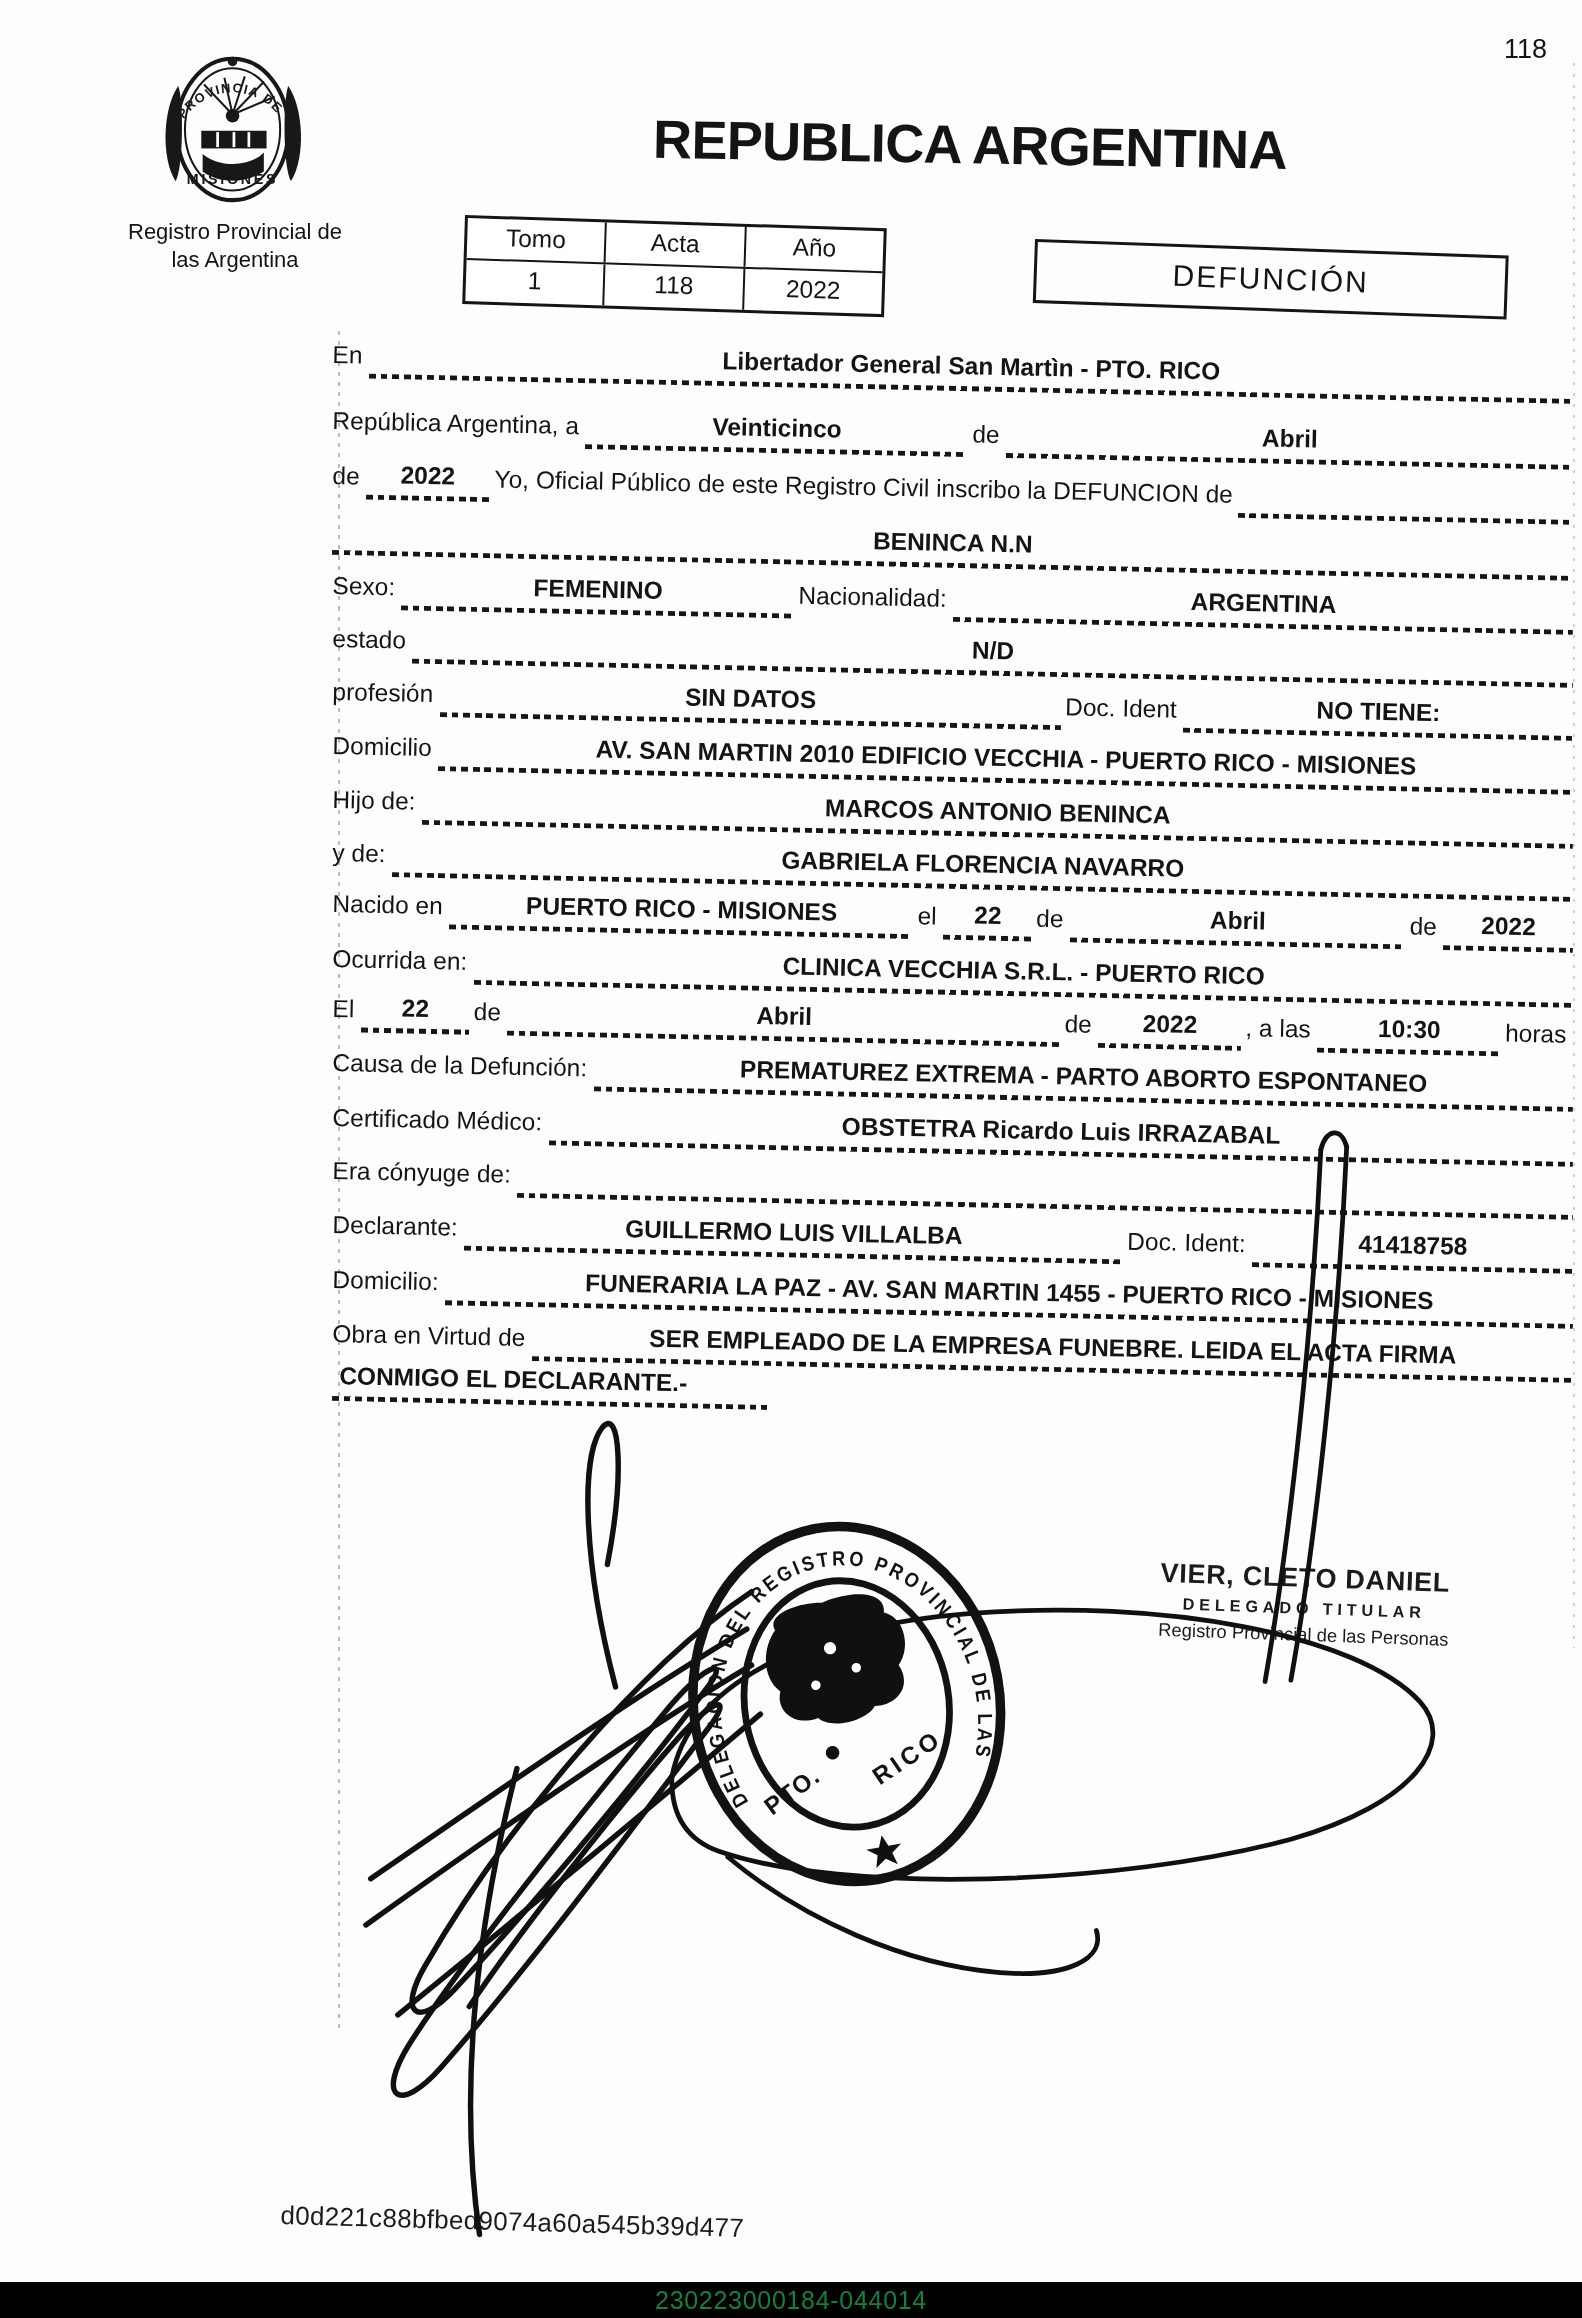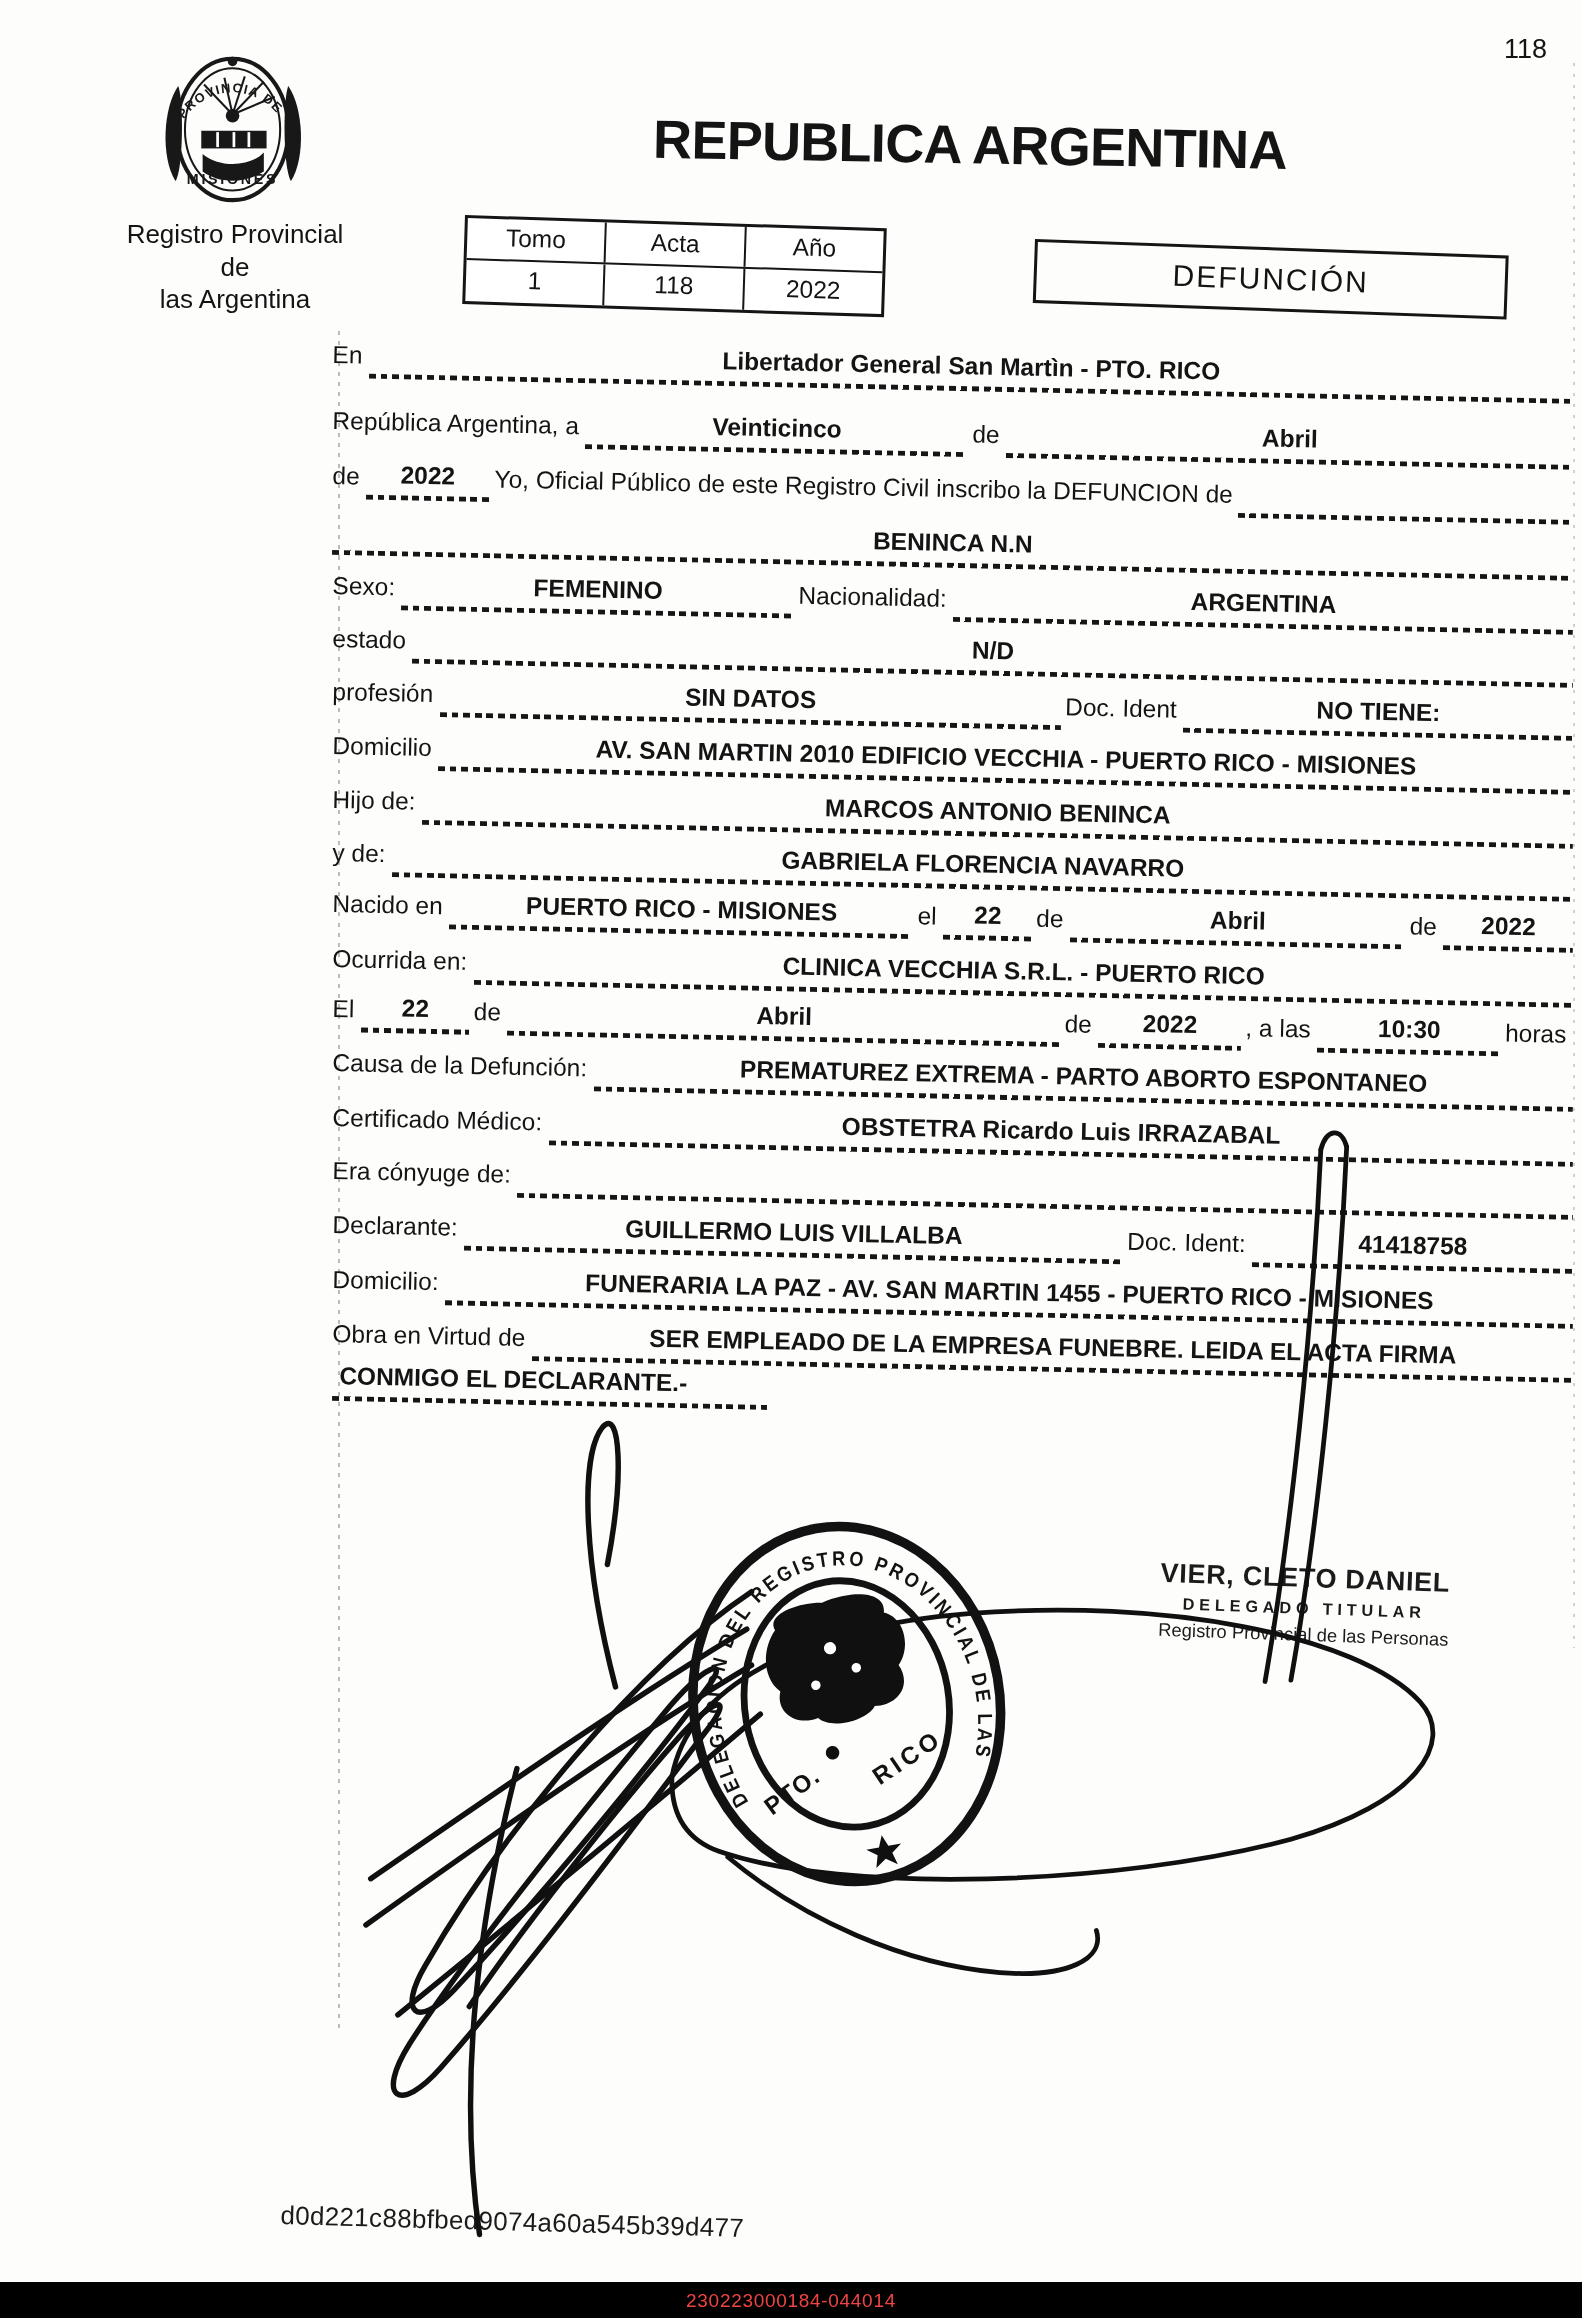--- a/index.html
+++ b/index.html
@@ -5,21 +5,21 @@
   html,body{margin:0;padding:0;background:#ffffff;}
   body{width:1582px;height:2319px;position:relative;overflow:hidden;
        font-family:"Liberation Sans", sans-serif;color:#141414;}
   .page{position:absolute;inset:0;background:#fdfdfc;}
 
   
   .page-number{position:absolute;left:1504px;top:34px;font-size:27px;}
   .title{position:absolute;left:609px;top:107px;width:721px;text-align:center;
          font-size:54px;font-weight:700;letter-spacing:-0.7px;transform:rotate(1deg);transform-origin:0 100%;}
   .org-text{position:absolute;left:109px;top:218px;width:252px;text-align:center;
-            font-size:26px;line-height:1.25;}
+            font-size:22px;line-height:1.25;}
   .rtable{position:absolute;left:465px;top:215px;width:416px;border:3.4px solid #151515;
           transform:rotate(1.8deg);transform-origin:0 0;background:#fff;}
   .rtable .tr{display:flex;}
   .rtable .tr + .tr{border-top:2.7px solid #151515;}
   .rtable .td{flex:1;text-align:center;font-size:24.5px;padding:4.8px 0 7.5px;}
   .rtable .td + .td{border-left:2.7px solid #151515;}
   .type-box{position:absolute;left:1035px;top:239px;width:468px;height:58px;
             border:3.4px solid #151515;display:flex;align-items:center;justify-content:center;
             font-size:30px;letter-spacing:2px;transform:rotate(2deg);transform-origin:0 0;}
 
@@ -46,21 +46,21 @@
                transform:rotate(2deg);transform-origin:0 0;color:#1b1b1b;}
   .stamp-name{font-size:27px;font-weight:600;letter-spacing:0.7px;}
   .stamp-role{font-size:16.3px;font-weight:700;letter-spacing:4.8px;margin-top:5.4px;}
   .stamp-org{font-size:18.4px;margin-top:5.4px;}
 
   
   .hash{position:absolute;left:281px;top:2200px;font-size:26px;letter-spacing:0.3px;color:#1b1b1b;
         transform:rotate(1.6deg);transform-origin:0 0;}
   .barcode-bar{position:absolute;left:0;right:0;bottom:0;height:37px;background:#000;
                display:flex;align-items:center;justify-content:center;}
-  .barcode-num{color:#ef4444;font-size:19px;letter-spacing:0.7px;}
+  .barcode-num{color:#15803d;font-size:25px;letter-spacing:0.7px;}
 
   svg.overlay{position:absolute;left:0;top:0;z-index:5;pointer-events:none;}
 </style>
 </head>
 <body>
 
 <div class="page">
 
   <div class="vline l"></div>
   <div class="vline r"></div>

